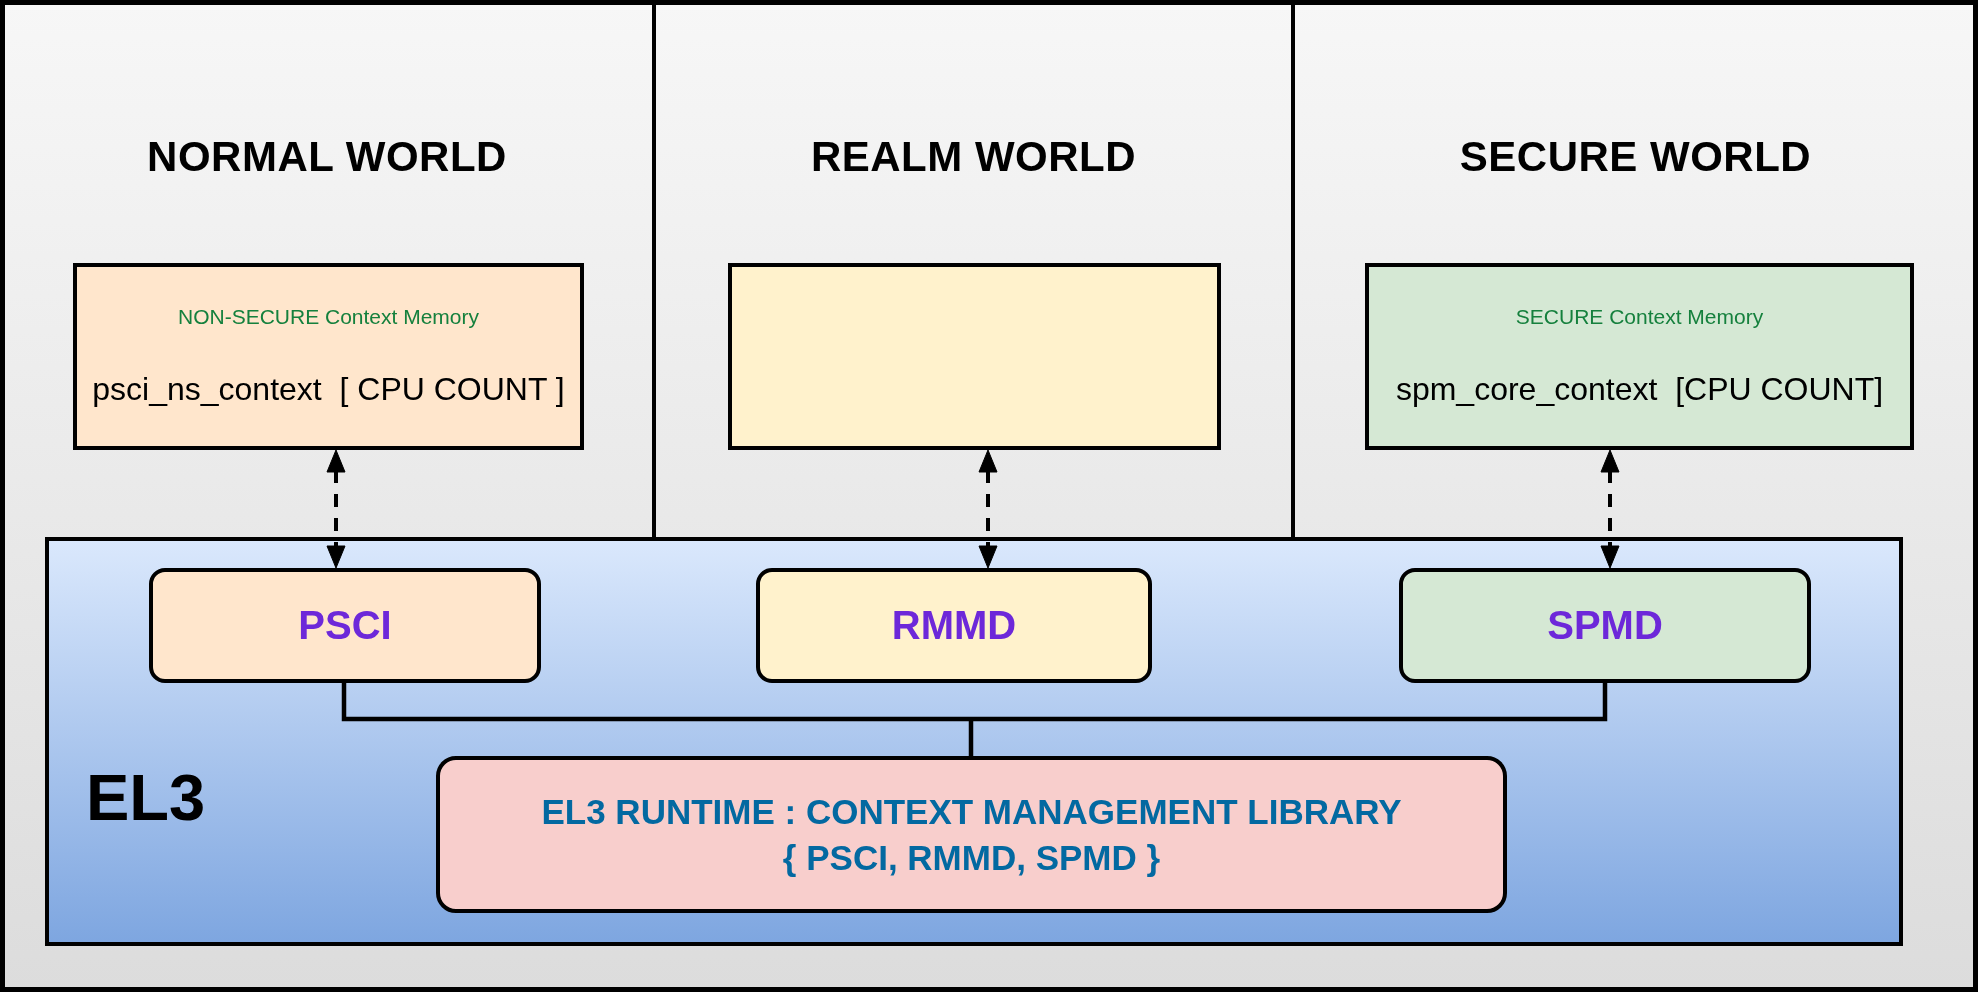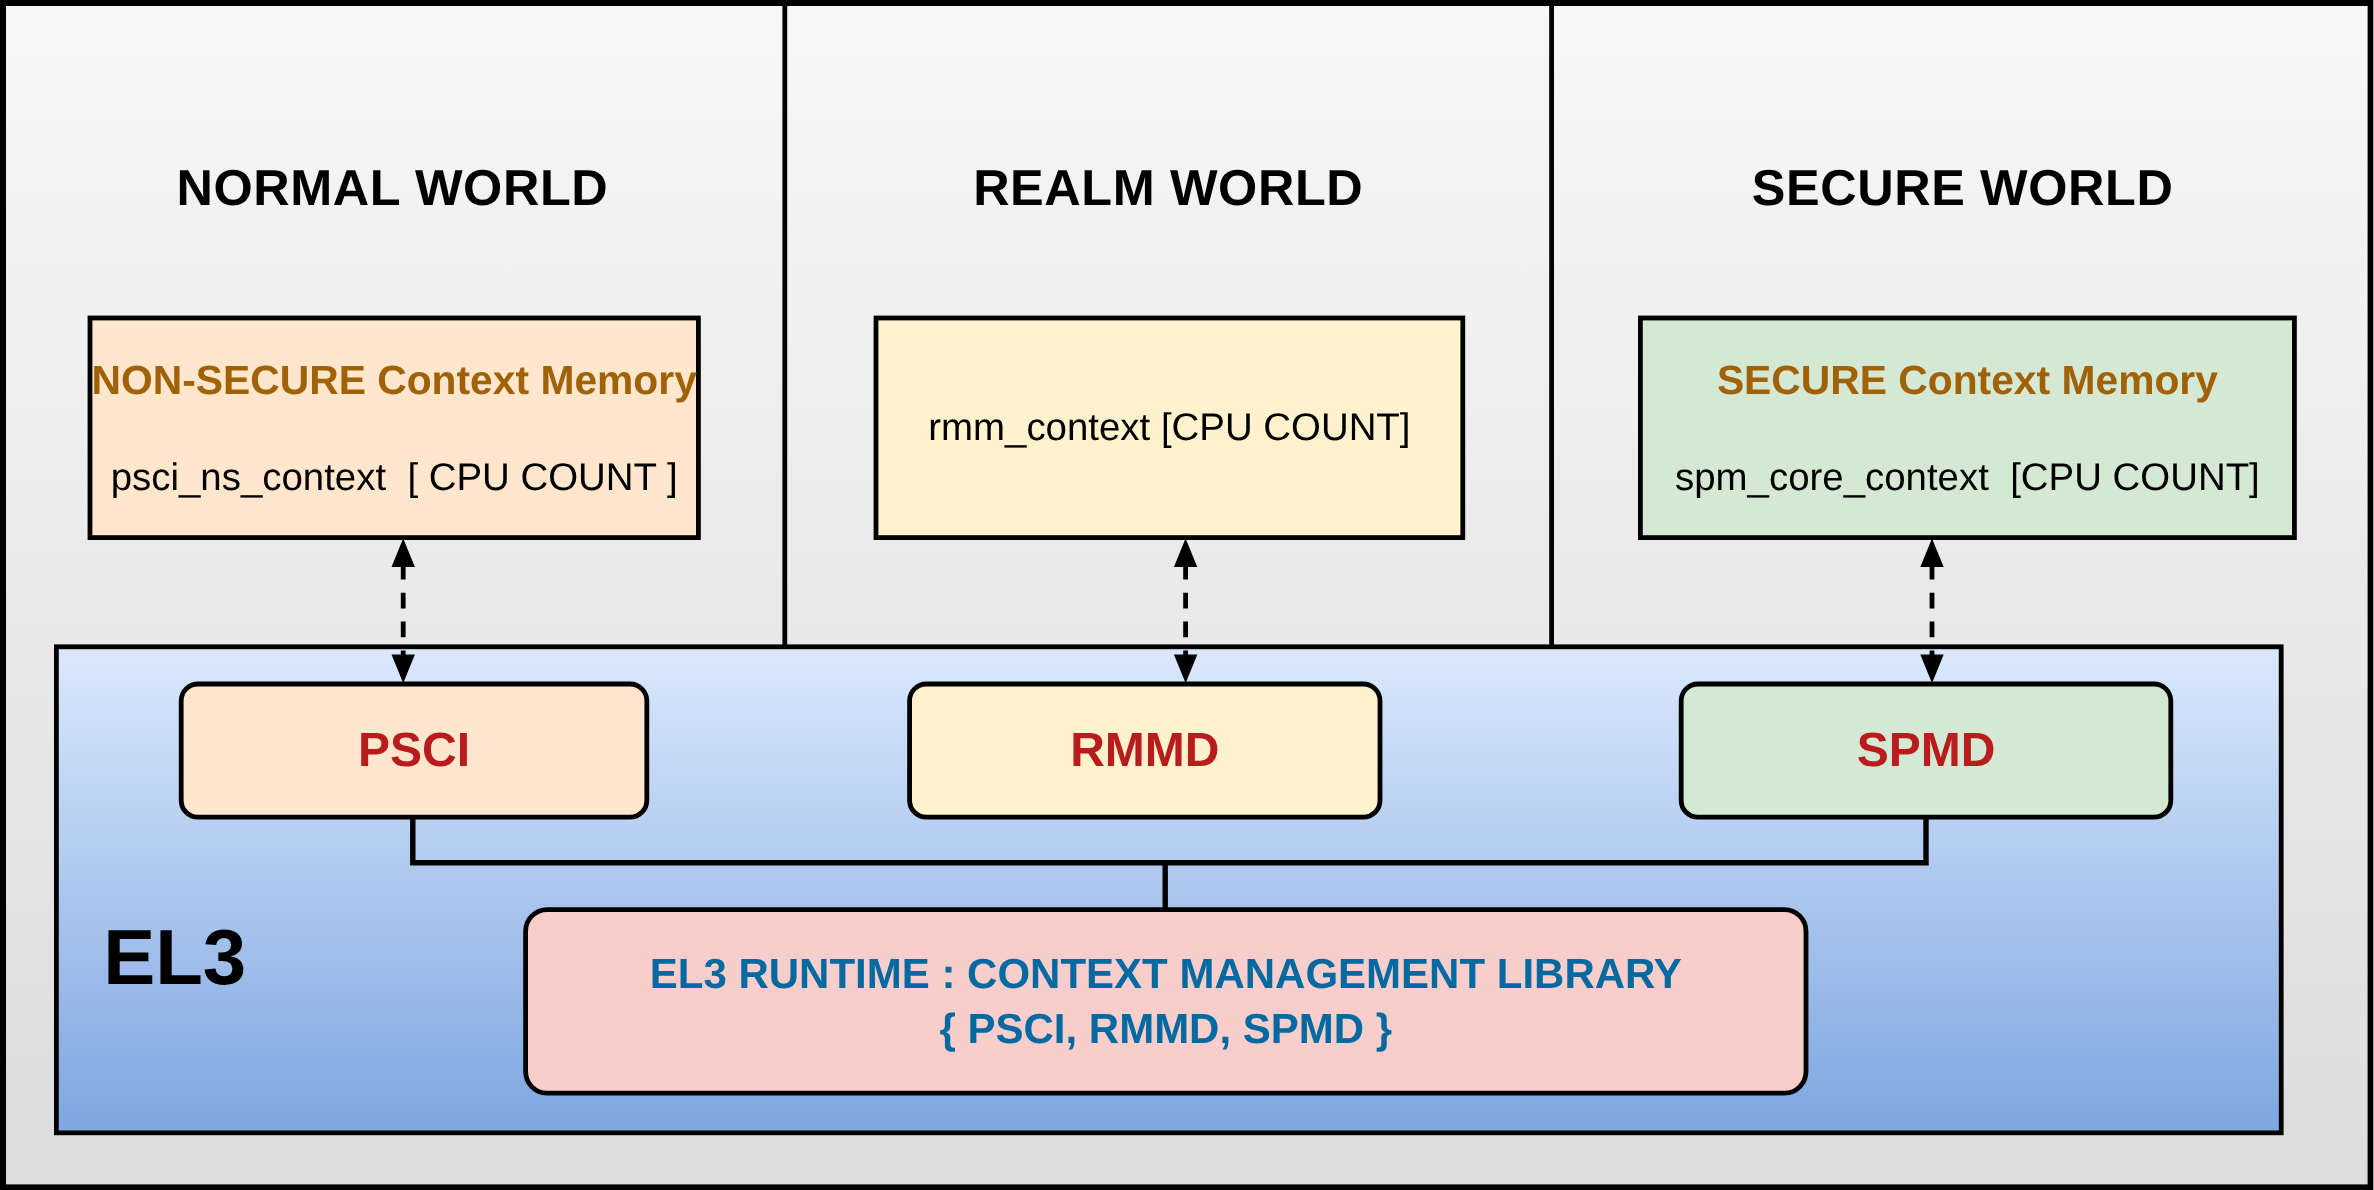--- a/index.html
+++ b/index.html
@@ -71,23 +71,23 @@
     justify-content: center;
     row-gap: 42px;
     text-align: center;
     z-index: 3;
   }
   .memory-normal { left: 73px;   width: 511px; background: var(--normal-fill); }
   .memory-realm  { left: 728px;  width: 493px; background: var(--realm-fill); }
   .memory-secure { left: 1365px; width: 549px; background: var(--secure-fill); }
 
   .memory-title {
-    font-size: 34px;
-    font-weight: bold;
-    color: #a16207;
+    font-size: 21px;
+    font-weight: normal;
+    color: #15803d;
     white-space: pre;
   }
   .memory-value {
     font-size: 32px;
     font-weight: normal;
     color: #000;
     white-space: pre;
   }
 
   .el3-box {
@@ -124,21 +124,21 @@
     position: absolute;
     top: 568px;
     height: 115px;
     border: 4px solid var(--line-color);
     border-radius: 16px;
     display: flex;
     align-items: center;
     justify-content: center;
     font-size: 40px;
     font-weight: bold;
-    color: #b91c1c;
+    color: #6d28d9;
     z-index: 6;
   }
   .comp-psci { left: 149px;  width: 392px; background: var(--normal-fill); }
   .comp-rmmd { left: 756px;  width: 396px; background: var(--realm-fill); }
   .comp-spmd { left: 1399px; width: 412px; background: var(--secure-fill); }
 
   .runtime-box {
     position: absolute;
     left: 436px;
     top: 756px;
@@ -172,21 +172,20 @@
 
   <div class="world-title title-realm">REALM WORLD</div>
   <div class="world-title title-normal">NORMAL WORLD</div>
   <div class="world-title title-secure">SECURE WORLD</div>
 
   <div class="memory-box memory-normal">
     <div class="memory-title">NON-SECURE Context Memory</div>
     <div class="memory-value">psci_ns_context  [ CPU COUNT ]</div>
   </div>
   <div class="memory-box memory-realm">
-    <div class="memory-value">rmm_context [CPU COUNT]</div>
   </div>
   <div class="memory-box memory-secure">
     <div class="memory-title">SECURE Context Memory</div>
     <div class="memory-value">spm_core_context  [CPU COUNT]</div>
   </div>
 
   <div class="el3-box"></div>
 
   <svg class="connector-layer" viewBox="0 0 1978 992" xmlns="http://www.w3.org/2000/svg" aria-hidden="true">
 

